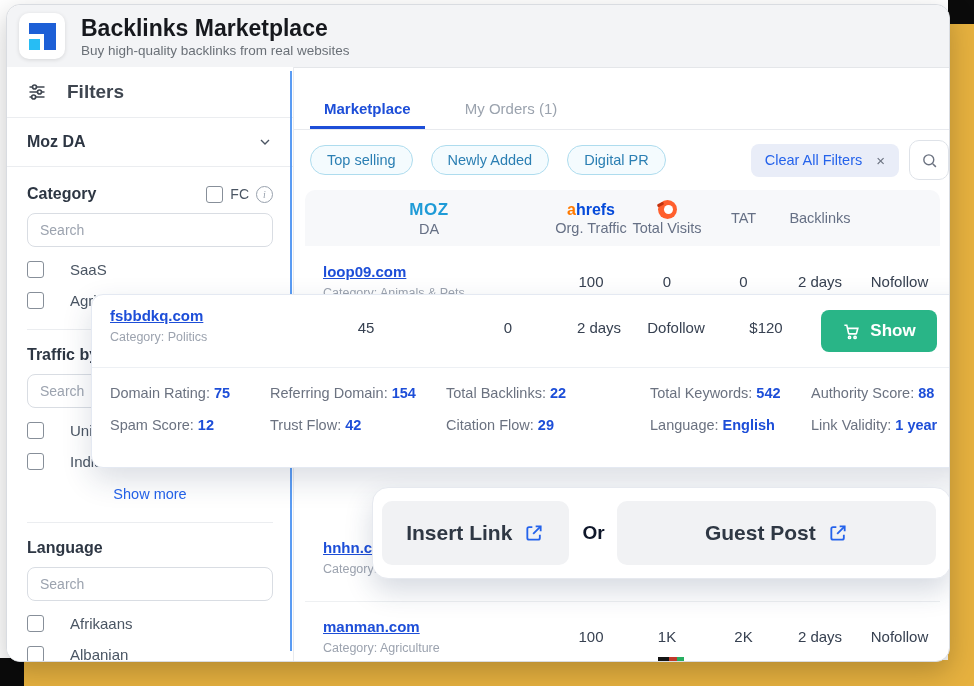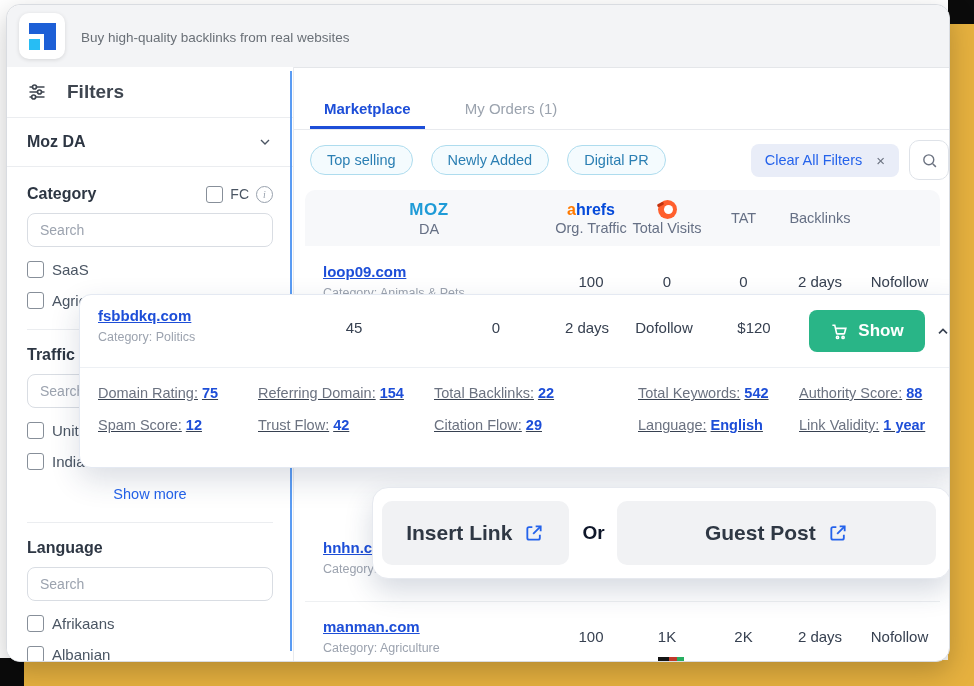--- a/index.html
+++ b/index.html
@@ -40,21 +40,21 @@
   .cat-head{display:flex;align-items:center;justify-content:space-between;margin-top:18px;}
   .fc-wrap{display:flex;align-items:center;gap:7px;color:#4a5563;font-size:14px;}
   .cb{display:inline-block;width:15px;height:15px;border:1.6px solid #878f99;border-radius:3px;
       background:#fff;flex:0 0 auto;}
   .info-dot{display:inline-flex;align-items:center;justify-content:center;width:15px;height:15px;
             border:1.4px solid #98a1ad;border-radius:50%;font-size:10px;color:#98a1ad;
             font-family:"Liberation Serif",serif;font-style:italic;}
   .search-input{width:100%;box-sizing:border-box;height:34px;border:1px solid #d9dde3;border-radius:8px;
                 padding:0 12px;font-size:14px;color:#374151;margin-top:10px;outline:none;background:#fff;}
   .search-input::placeholder{color:#9ca3af;}
-  .opt-row{display:flex;align-items:center;gap:8px;margin-top:14px;font-size:15px;color:#4a5563;}
+  .opt-row{display:flex;align-items:center;gap:26px;margin-top:14px;font-size:15px;color:#4a5563;}
   .divider{height:1px;background:#ebedf0;margin-top:20px;}
   .show-more{margin-top:16px;text-align:center;font-size:14.5px;color:#2563eb;font-weight:500;}
   
   .main{position:absolute;left:287px;top:78px;width:655px;height:594px;}
   .blue-line{position:absolute;left:283px;top:66px;width:2px;height:580px;background:#5b9cf3;z-index:3;}
   .tabs{display:flex;align-items:flex-end;border-bottom:1px solid #e8eaee;height:46px;padding-left:16px;gap:26px;}
   .tab{font-size:15px;padding:12px 14px;color:#9ba3ae;font-weight:500;}
   .tab.active{color:#1d4ed8;font-weight:600;border-bottom:3px solid #1d4ed8;padding-bottom:9px;}
   .pills-row{display:flex;align-items:center;margin:10px 0 0 16px;}
   .pill{display:inline-flex;align-items:center;padding:6px 16px;border:1px solid #aedcee;border-radius:16px;
@@ -82,22 +82,22 @@
   .row{height:70px;border-bottom:1px solid #eef0f2;}
   .row .cell{text-align:center;font-size:15px;color:#374151;}
   .name-cell{padding-left:18px;}
   .site-link{color:#1d4ed8;font-weight:bold;font-size:15px;text-decoration:underline;}
   .cat-text{color:#9ca3af;font-size:12.5px;margin-top:5px;}
   .spacer{height:196px;}
   .row-hnhn{height:88px;}
   .row-man{height:68px;}
   .row-het{height:40px;border-bottom:none;}
   
-  .exp-card{position:absolute;left:72px;top:289px;width:884px;height:174px;background:#fff;z-index:5;
-            border:1px solid #e4e9f2;border-radius:12px;box-shadow:0 12px 30px rgba(30,50,90,.16);box-sizing:border-box;text-decoration:underline;}
+  .exp-card{position:absolute;left:84px;top:289px;width:884px;height:174px;background:#fff;z-index:5;
+            border:1px solid #e4e9f2;border-radius:12px;box-shadow:0 12px 30px rgba(30,50,90,.16);box-sizing:border-box;}
   .exp-top{position:relative;height:72px;}
   .exp-name{position:absolute;left:18px;top:12px;}
   .exp-val{position:absolute;top:24px;transform:translateX(-50%);font-size:15px;color:#374151;}
   .added-btn{position:absolute;left:729px;top:15px;width:116px;height:42px;background:#29b587;border:none;
              border-radius:8px;color:#fff;font-size:17px;font-weight:bold;display:flex;align-items:center;
              justify-content:center;gap:9px;}
   .collapse-btn{position:absolute;left:850px;top:24px;width:26px;height:26px;display:flex;align-items:center;justify-content:center;}
   .exp-details{border-top:1px solid #edf0f4;padding:17px 18px 0;display:grid;
                grid-template-columns:160px 176px 204px 161px 1fr;row-gap:16px;}
   .detail{font-size:14.5px;white-space:nowrap;}
@@ -132,20 +132,21 @@
 
   <div class="app-header">
     <div class="logo-card">
       <div class="logo-shape">
         <div class="b1"></div>
           <div class="b2"></div>
           <div class="b3"></div>
       </div>
     </div>
     <div class="title-wrap">
+      <div class="app-title">Backlinks Marketplace</div>
       <div class="app-sub">Buy high-quality backlinks from real websites</div>
     </div>
   </div>
 
   <div class="sidebar">
     <div class="filters-head">
       <span>
         <svg width="20" height="20" viewBox="0 0 24 24" fill="none" stroke="#3f4650" stroke-width="2">
           <path d="M3 6h18M3 12h18M3 18h18"></path>
           <circle cx="9" cy="6" r="2.4" fill="#fff"></circle>

